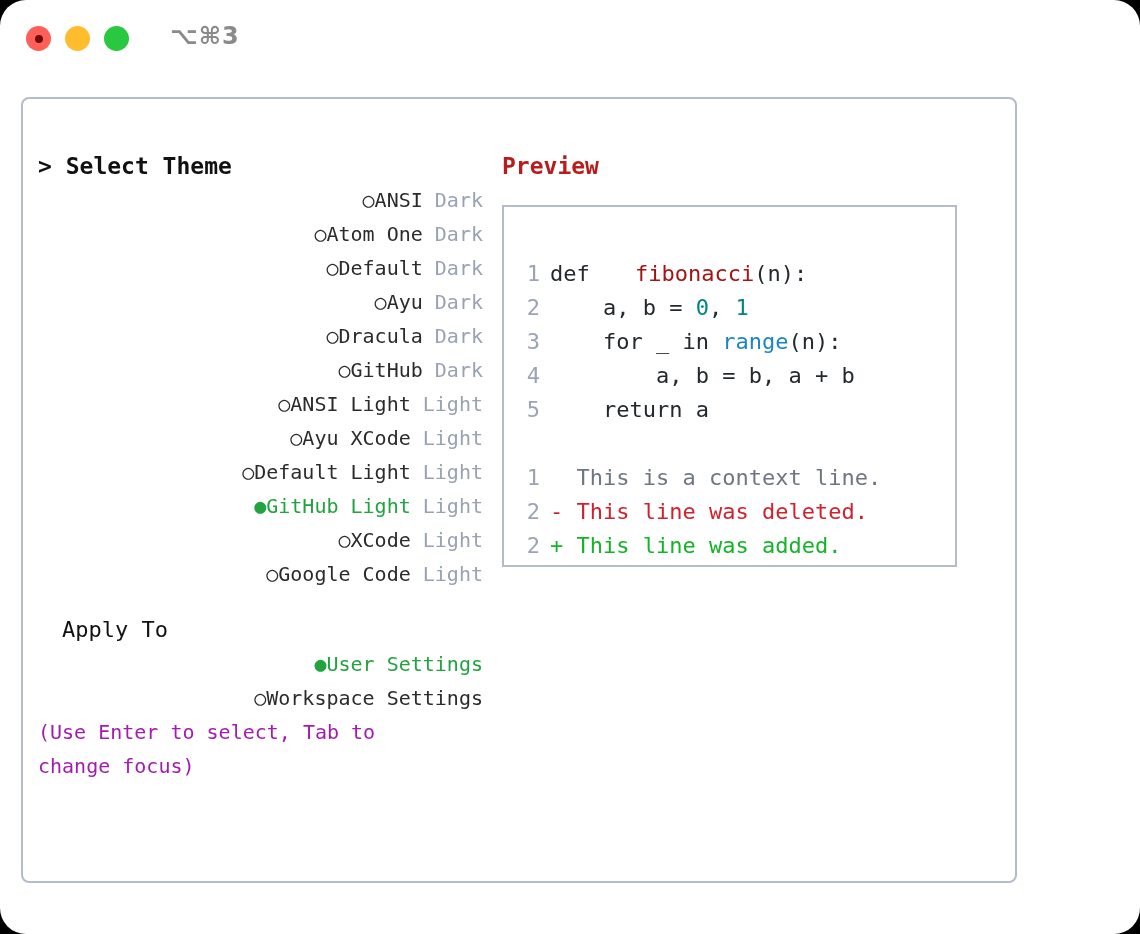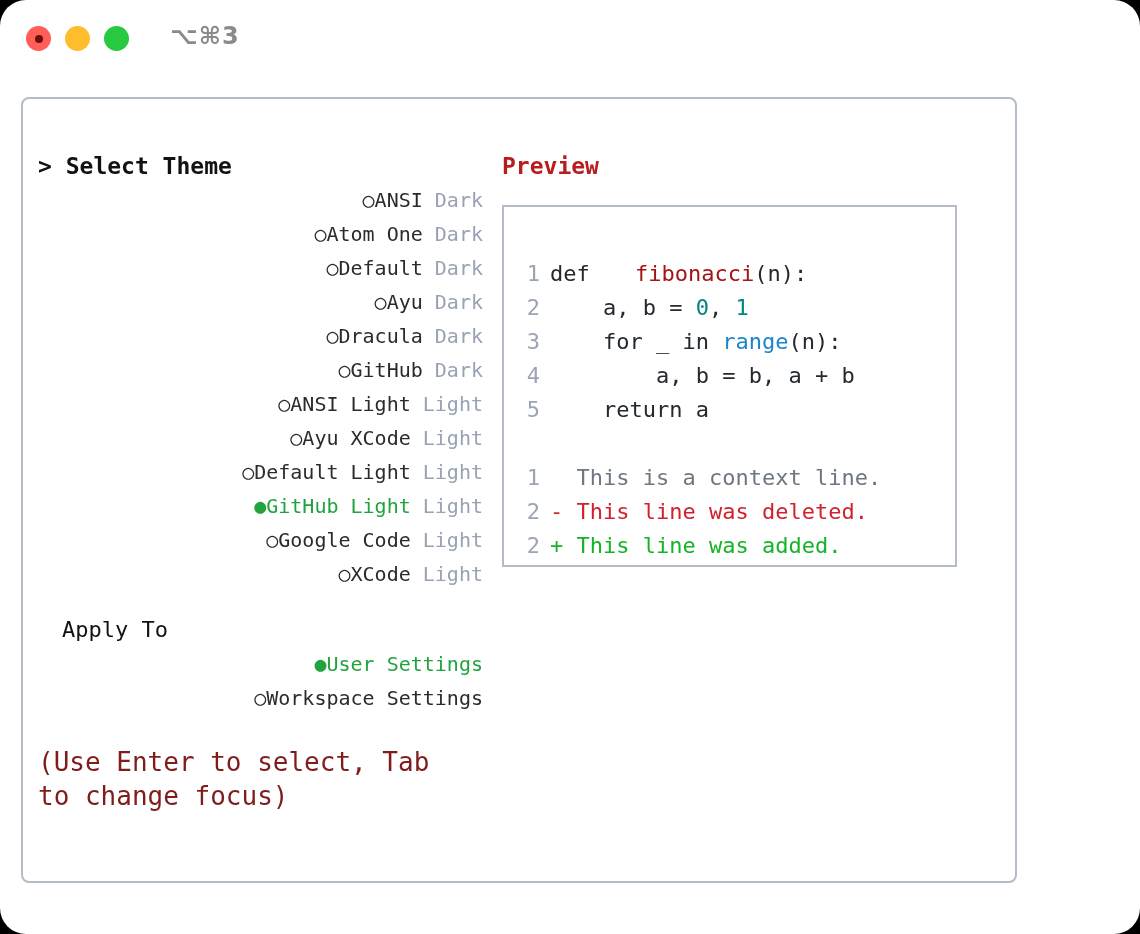--- a/index.html
+++ b/index.html
@@ -115,24 +115,23 @@
   }
   .spacer-sm { height: 22px; }
   .apply-head {
     font-size: 22px;
     line-height: 34px;
     color: #111111;
     white-space: pre;
     padding-left: 24px;
   }
   .hint {
-    margin-top: 30px;
-    font-size: 26px;
-    line-height: 34px;
-    color: #7f1d1d;
+    font-size: 20px;
+    line-height: 34px;
+    color: #a21caf;
     width: 400px;
     white-space: pre-wrap;
   }
   
   .right-col {
     position: absolute;
     left: 479px;
     top: 50px;
     width: 500px;
   }
@@ -195,22 +194,22 @@
             <div class="opt-row"><span class="marker">○</span><span>ANSI</span> <span class="tag">Dark</span></div>
             <div class="opt-row"><span class="marker">○</span><span>Atom One</span> <span class="tag">Dark</span></div>
             <div class="opt-row"><span class="marker">○</span><span>Default</span> <span class="tag">Dark</span></div>
             <div class="opt-row"><span class="marker">○</span><span>Ayu</span> <span class="tag">Dark</span></div>
             <div class="opt-row"><span class="marker">○</span><span>Dracula</span> <span class="tag">Dark</span></div>
             <div class="opt-row"><span class="marker">○</span><span>GitHub</span> <span class="tag">Dark</span></div>
             <div class="opt-row"><span class="marker">○</span><span>ANSI Light</span> <span class="tag">Light</span></div>
             <div class="opt-row"><span class="marker">○</span><span>Ayu XCode</span> <span class="tag">Light</span></div>
             <div class="opt-row"><span class="marker">○</span><span>Default Light</span> <span class="tag">Light</span></div>
             <div class="opt-row selected"><span class="marker">●</span><span>GitHub Light</span> <span class="tag">Light</span></div>
+            <div class="opt-row"><span class="marker">○</span><span>XCode</span> <span class="tag">Light</span></div>
             <div class="opt-row"><span class="marker">○</span><span>Google Code</span> <span class="tag">Light</span></div>
-            <div class="opt-row"><span class="marker">○</span><span>XCode</span> <span class="tag">Light</span></div>
           </div>
         <div class="spacer-sm"></div>
         <div class="apply-head">Apply To</div>
         <div id="apply-list">
             <div class="opt-row selected"><span class="marker">●</span><span>User Settings</span></div>
             <div class="opt-row"><span class="marker">○</span><span>Workspace Settings</span></div>
           </div>
         <div class="hint">(Use Enter to select, Tab to change focus)</div>
       </div>
 

